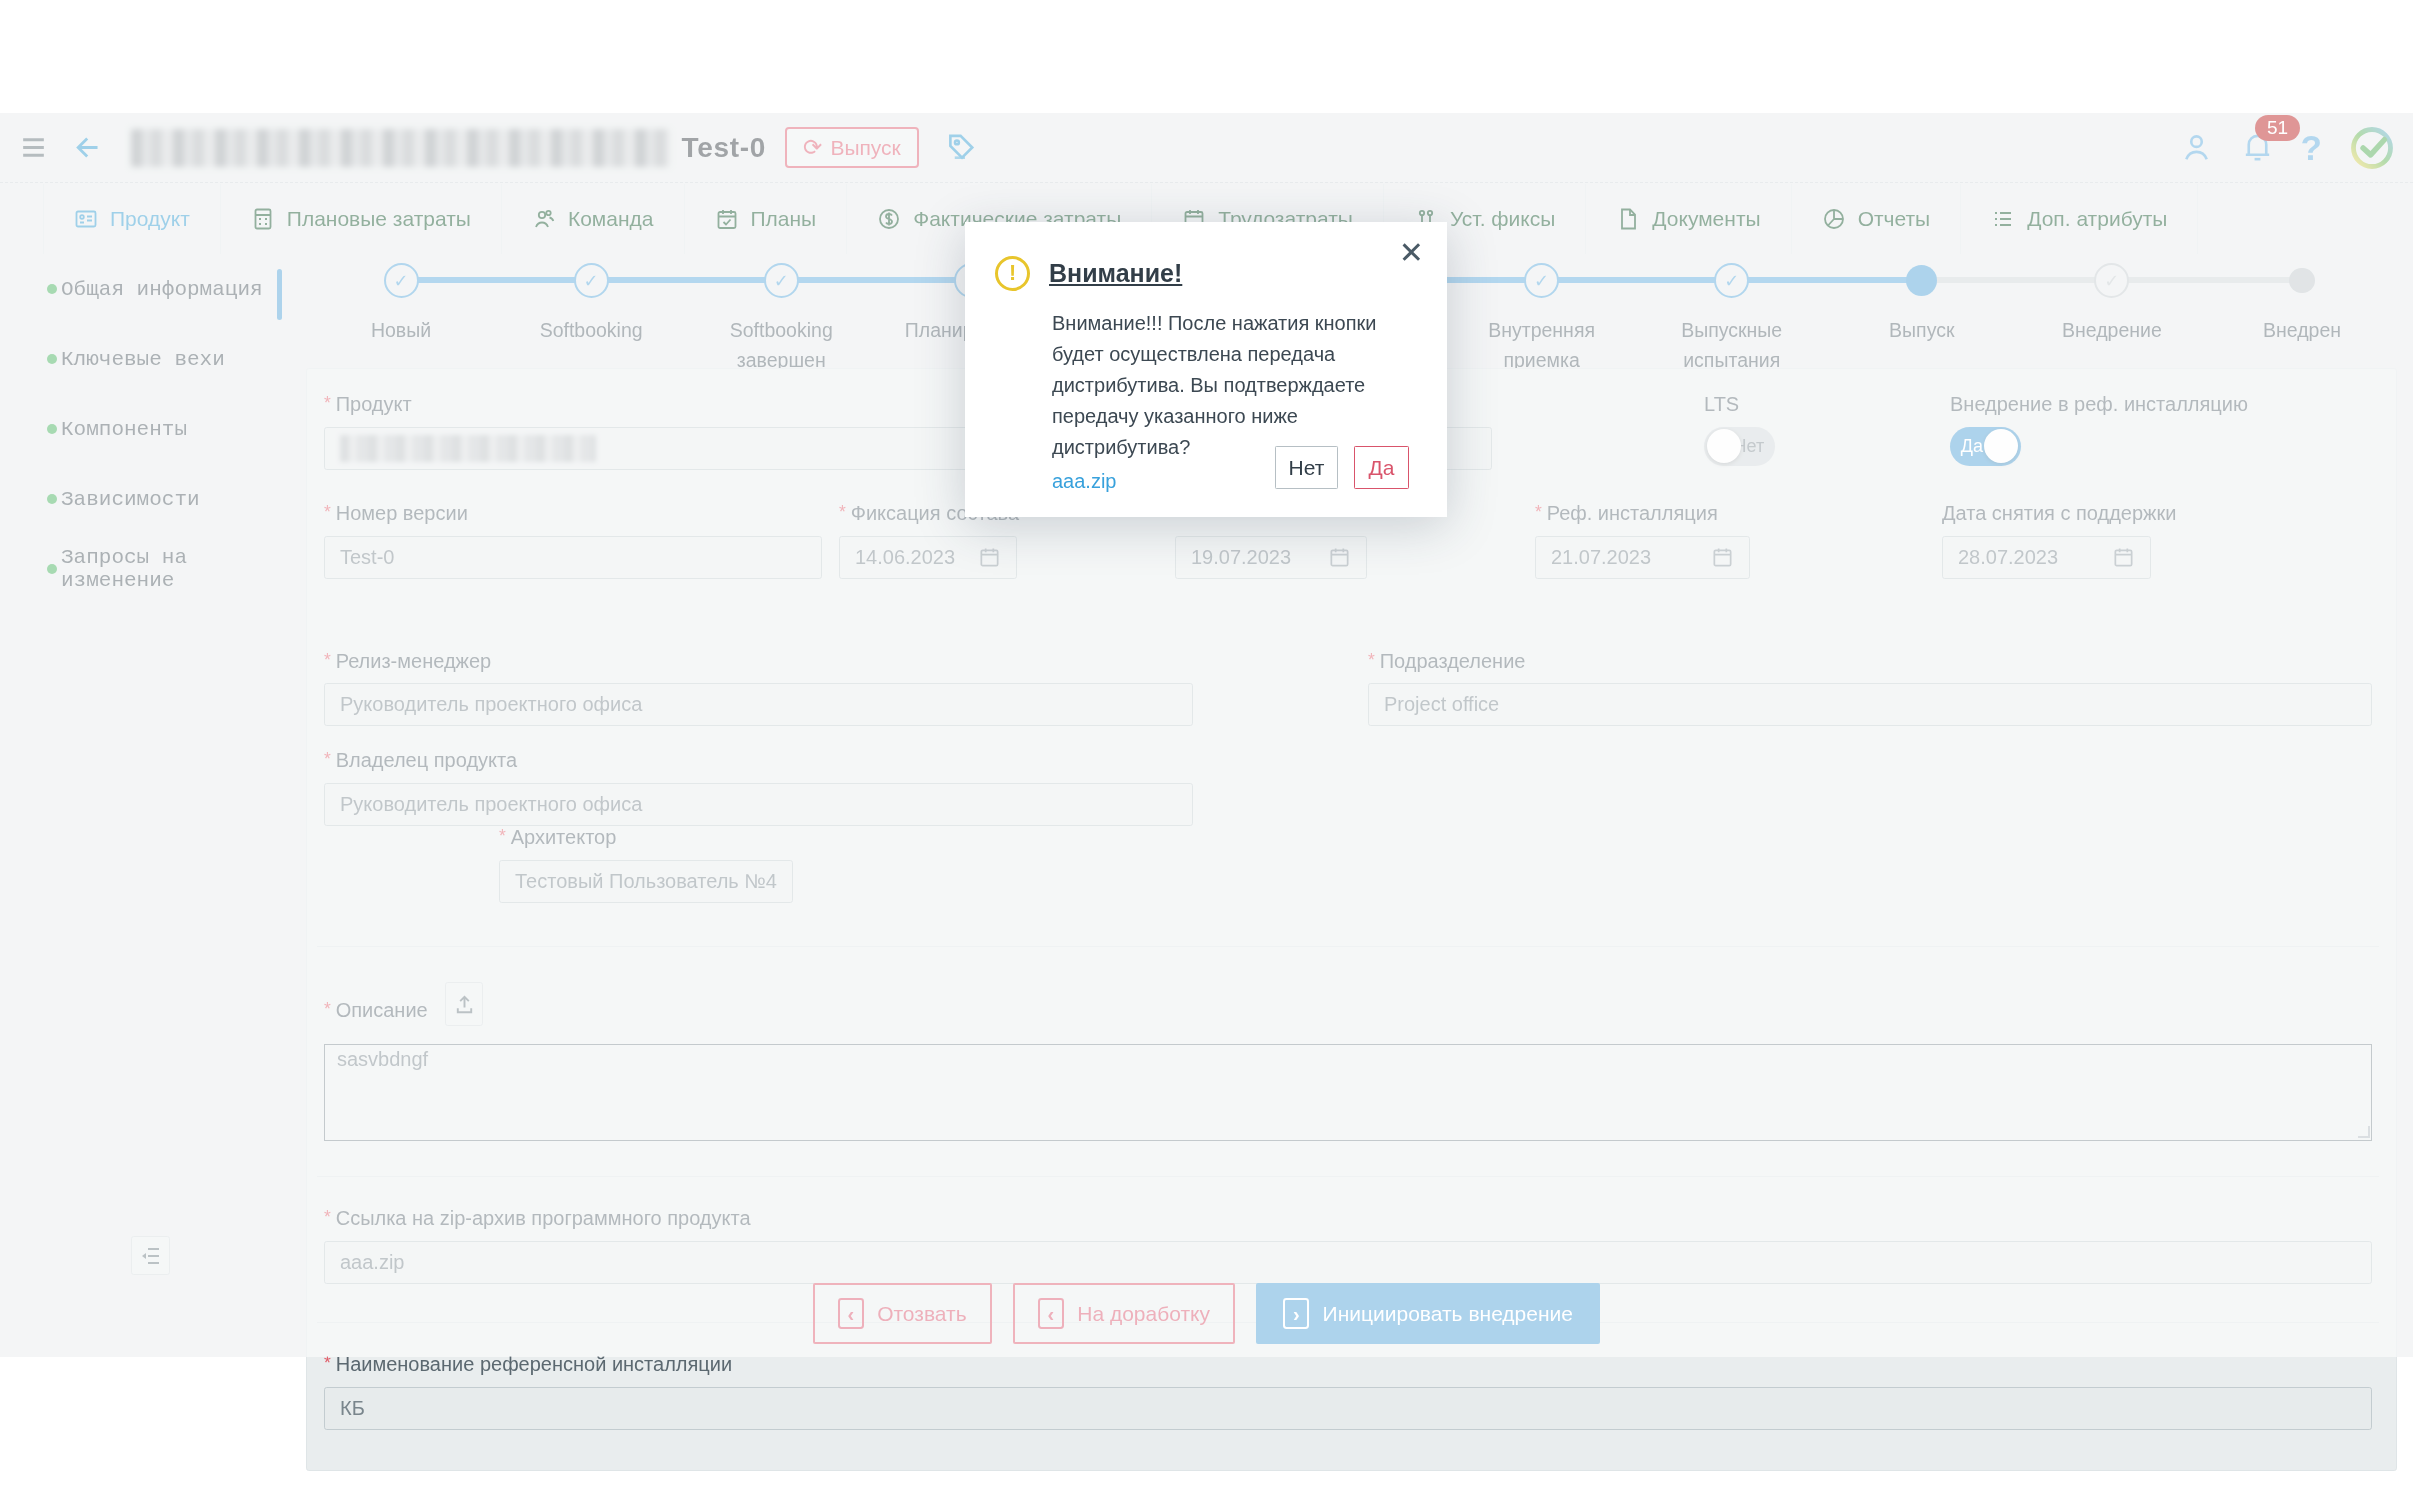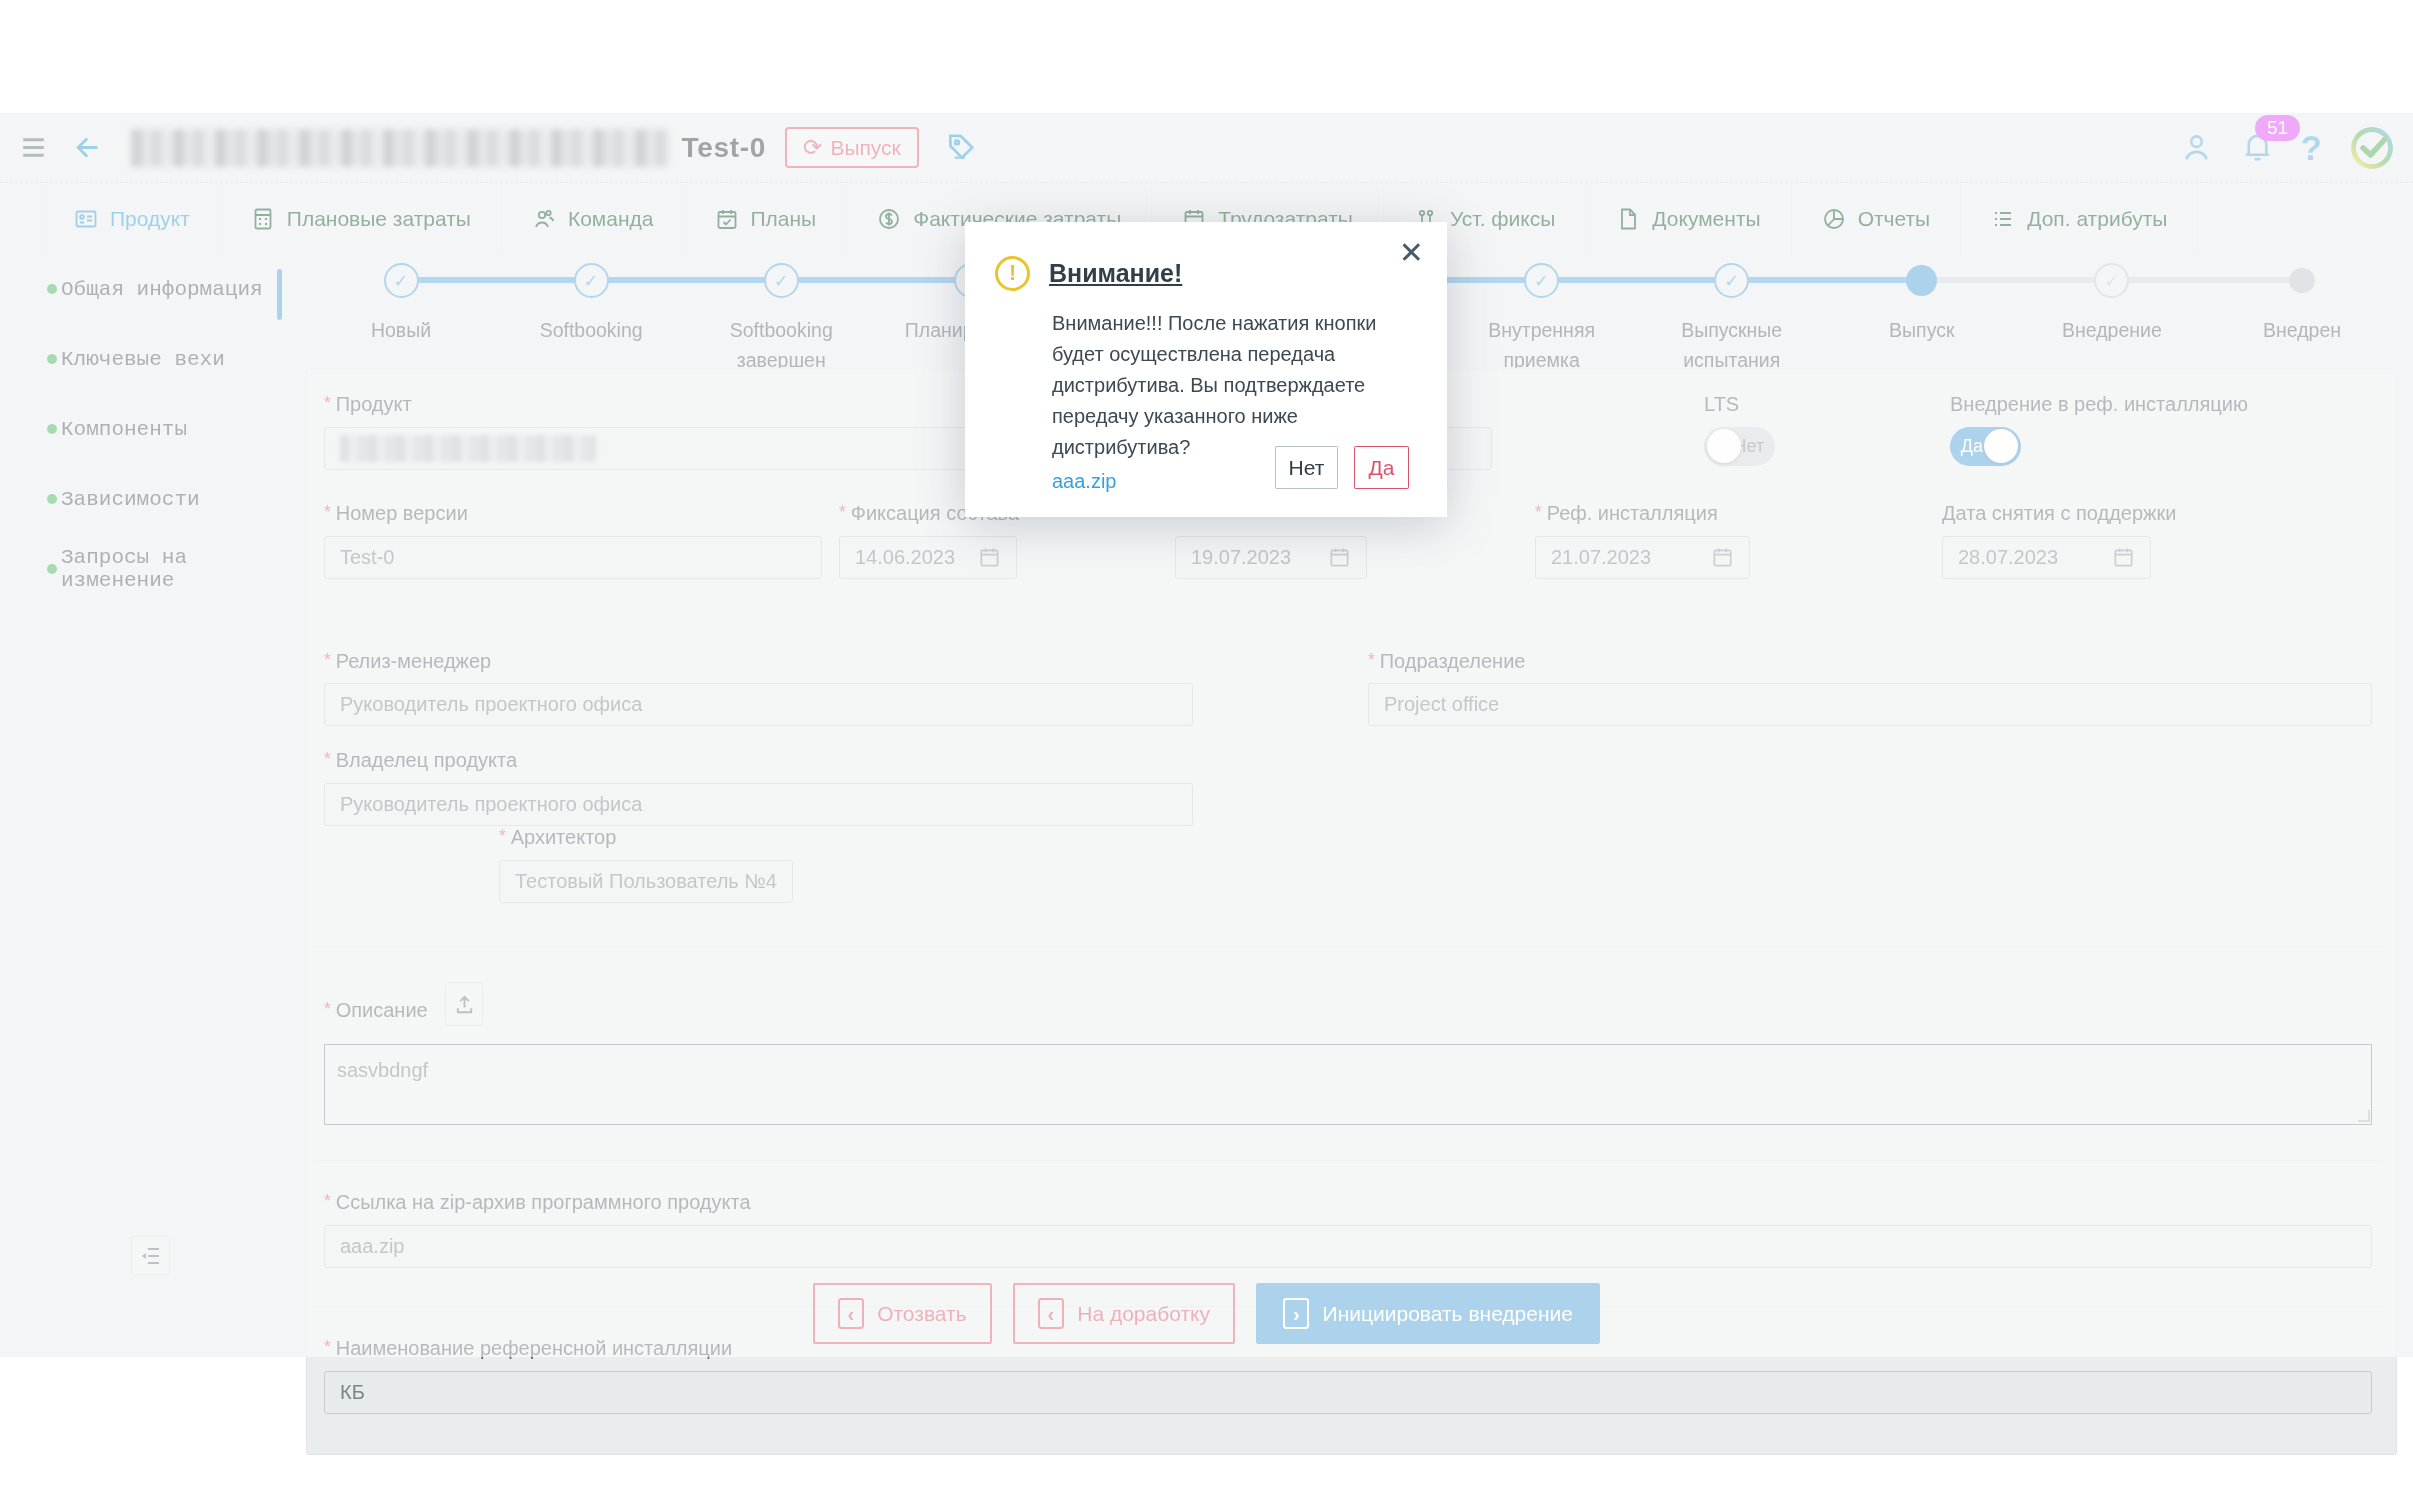--- a/index.html
+++ b/index.html
@@ -21,21 +21,21 @@
     background:repeating-linear-gradient(90deg,#9aa0a4 0 10.8px,#c7cbce 10.8px 20px,#aeb3b6 20px 31px,#d2d5d7 31px 42px);
     filter:blur(3.4px); border-radius:2px; }
   .ver { font-size:28px; font-weight:bold; color:#333a41; margin-right:19px; letter-spacing:0.7px; }
   .badge-status { display:flex; align-items:center; gap:8px; border:2px solid #dd5a6e; color:#dd5a6e;
     border-radius:4px; padding:6.7px 16px; font-size:21px; background:rgba(255,255,255,0.25); }
   .badge-status .rfr { font-size:23px; line-height:1; }
   .tags-ic { width:35px; height:35px; color:#2f9ad0; margin-left:27px; }
   .hdr-right { margin-left:auto; display:flex; align-items:center; gap:25.6px; }
   .hic { width:35px; height:35px; color:#5aa9dc; position:relative; cursor:pointer; }
   .bell-wrap { position:relative; }
-  .bell-badge { position:absolute; top:-15px; left:15px; background:#d946ef; color:#fff; font-size:19px;
+  .bell-badge { position:absolute; top:-15px; left:15px; background:#b91c1c; color:#fff; font-size:19px;
     border-radius:17.5px; padding:2px 12px; z-index:2; }
   .qmark { font-size:35px; color:#5aa9dc; font-weight:bold; cursor:pointer; }
   .logo { width:48px; height:48px; }
 
   
   .tabs { position:absolute; left:0; top:71px; width:100%; height:70px; display:flex; align-items:stretch; padding-left:43px; }
   .tab { display:flex; align-items:center; gap:12px; padding:0 30px; font-size:21px; color:#14532d;
     border-left:1.3px solid #dfe4e6; cursor:pointer; white-space:nowrap; }
   .tab:last-child { border-right:1.3px solid #dfe4e6; }
   .tab svg { width:24px; height:24px; flex:none; }
@@ -86,22 +86,22 @@
   .toggle.on .tlabel { left:10.8px; }
   .knob { position:absolute; top:2.7px; width:34px; height:34px; border-radius:50%; background:#fdfdfd;
     box-shadow:0 1.3px 4px rgba(0,0,0,0.2); }
   .tlabel { position:absolute; top:9.4px; }
 
   .hr { height:1.3px; background:#dce2e4; margin:43px -6.7px 35px -6.7px; }
   .desc-head { display:flex; align-items:flex-end; gap:17.5px; margin-bottom:17.5px; }
   .upload-btn { width:38px; height:44px; border:1.3px solid #d4dadd; border-radius:2.7px; display:flex;
     align-items:center; justify-content:center; color:#6c7a82; cursor:pointer; background:#e9edee; }
   .upload-btn svg { width:23px; height:23px; }
-  .textarea { position:relative; width:100%; height:81px; border:1.3px solid #7e8b93; background:#e9edee;
-    font-size:20px; color:#79858c; padding:11px 12px; line-height:1.4; cursor:text; }
+  .textarea { position:relative; width:100%; height:97px; border:1.3px solid #7e8b93; background:#e9edee;
+    font-size:20px; color:#79858c; padding:0 12px; line-height:1.4; cursor:text; }
   .textarea .rsz { position:absolute; right:1.3px; bottom:1.3px; width:12px; height:12px;
     border-right:2px solid #8d99a0; border-bottom:2px solid #8d99a0; opacity:.6; }
 
   
   .collapse-btn { position:absolute; left:131px; top:1123px; width:39px; height:39px; border:1.3px solid #d4dadd;
     border-radius:2.7px; background:#e9edee; display:flex; align-items:center; justify-content:center; color:#6c7a82; cursor:pointer; }
   .collapse-btn svg { width:24px; height:24px; }
   .actions { position:absolute; left:0; top:1170px; width:100%; display:flex; justify-content:center; gap:21.5px; }
   .abtn { height:61px; display:flex; align-items:center; gap:13.5px; padding:0 23px; font-size:21px;
     border-radius:2px; cursor:pointer; }

